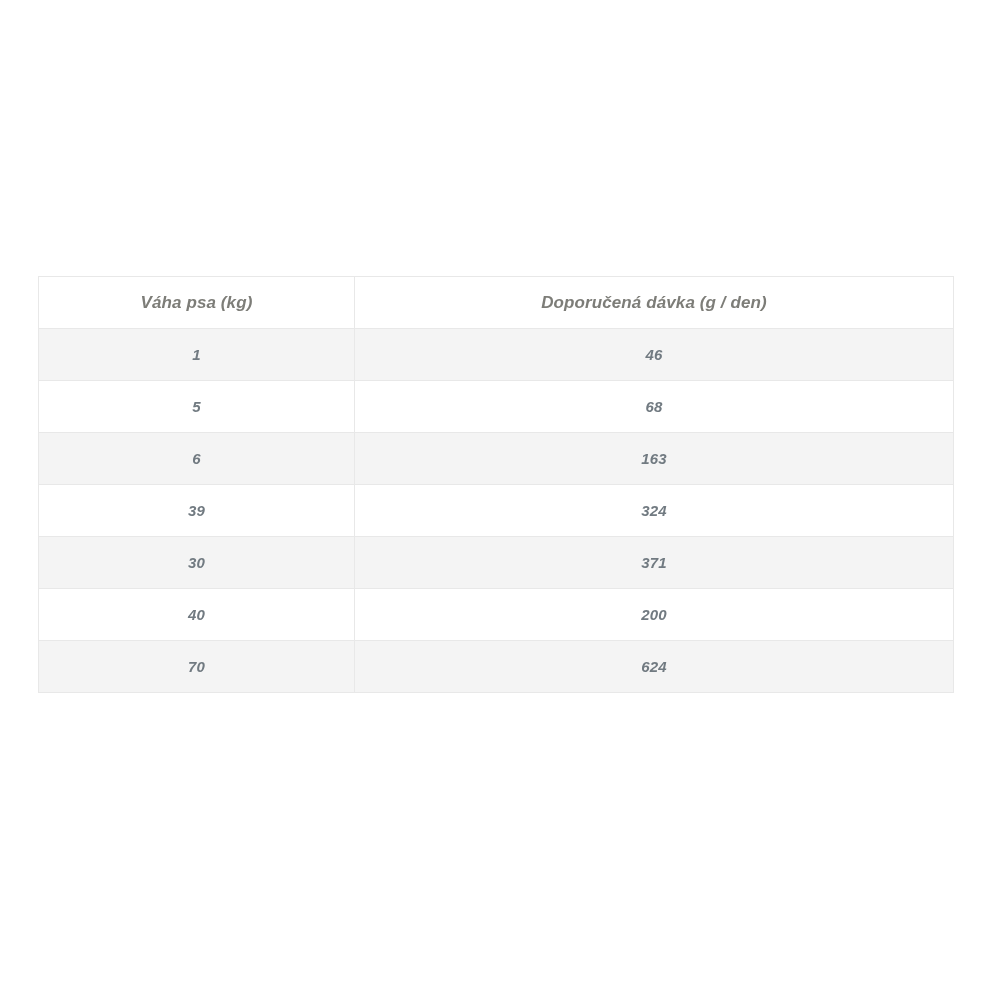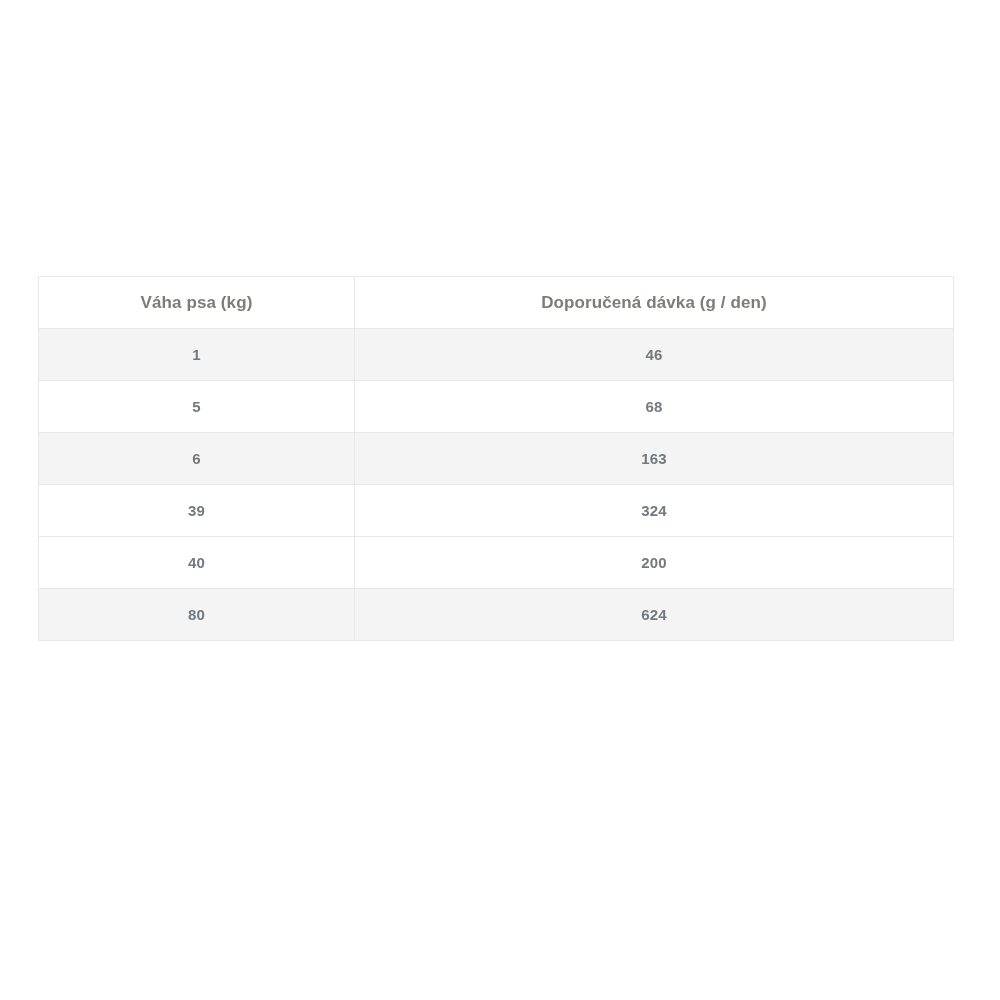--- a/index.html
+++ b/index.html
@@ -14,20 +14,21 @@
     font-family: "Liberation Sans", sans-serif;
     -webkit-font-smoothing: antialiased;
     overflow: hidden;
   }
 
   .page {
     position: relative;
     width: 1000px;
     height: 1000px;
     box-sizing: border-box;
+    font-style: italic;
   }
 
   
   .table-wrap {
     position: absolute;
     left: 38px;
     top: 276px;
     width: 915px;
   }
 
@@ -101,25 +102,29 @@
             <td>68</td>
           </tr>
           <tr class="row-odd">
             <td>6</td>
             <td>163</td>
           </tr>
           <tr class="row-even">
             <td>39</td>
             <td>324</td>
           </tr>
+          <tr class="row-odd">
+            <td>30</td>
+            <td>371</td>
+          </tr>
           <tr class="row-even">
             <td>40</td>
             <td>200</td>
           </tr>
           <tr class="row-odd">
-            <td>80</td>
+            <td>70</td>
             <td>624</td>
           </tr>
         </tbody>
     </table>
   </div>
 
 </div>
 
 </body></html>

